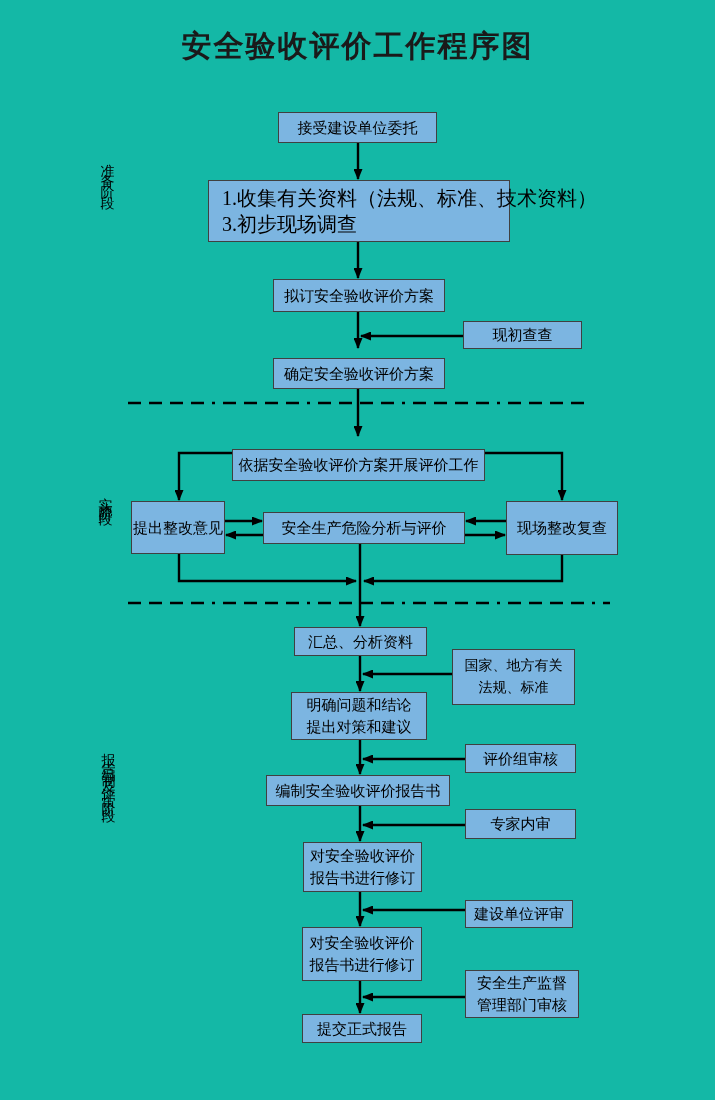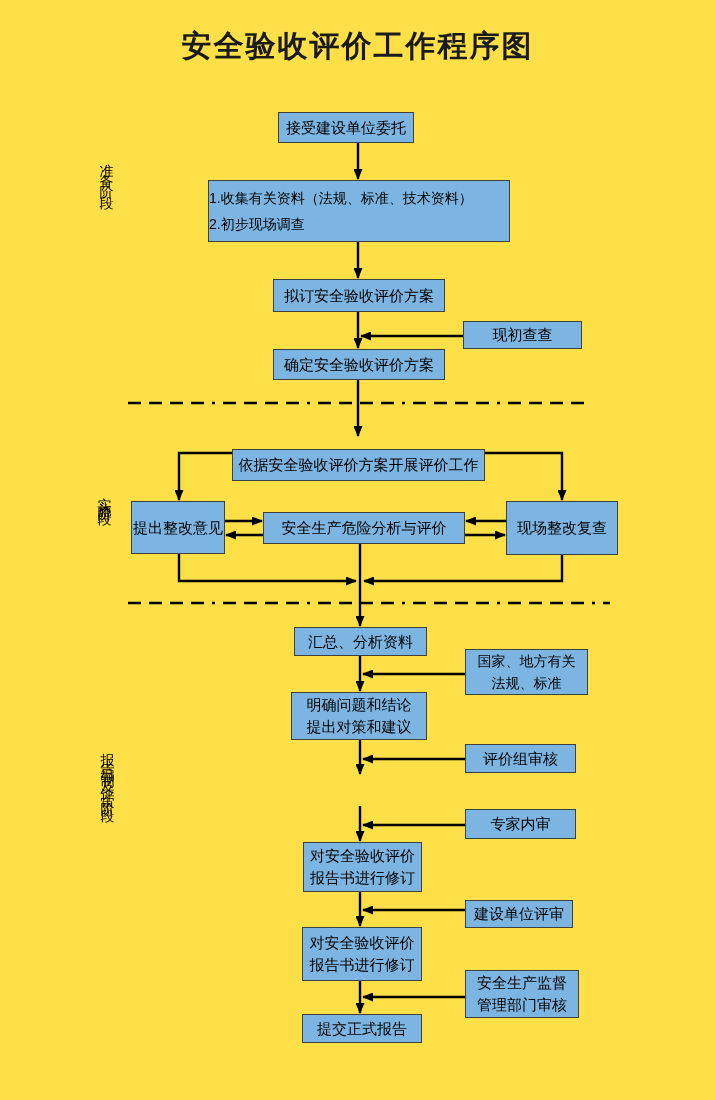--- a/index.html
+++ b/index.html
@@ -1,38 +1,38 @@
 <!DOCTYPE html>
 <html><head>
 <meta charset="utf-8">
 <style>
   html,body{margin:0;padding:0;background:#ffffff;}
   #canvas{
     position:relative;
     width:715px;height:1100px;
-    background:#fde047;
-    font-family:Liberation Sans, sans-serif;
+    background:#14b8a6;
+    font-family:Liberation Serif, serif;
     color:#000;
     overflow:hidden;
   }
   #connectors{position:absolute;left:0;top:0;width:715px;height:1100px;}
   .page-title{
     position:absolute;left:0;top:26px;width:715px;
     text-align:center;font-size:30px;font-weight:bold;color:#1a1a1a;
     letter-spacing:2px;
   }
   .node{
     position:absolute;box-sizing:border-box;
     background:#7CB5E1;border:1px solid #404040;
     display:flex;flex-direction:column;align-items:center;justify-content:center;
     font-size:15px;line-height:22px;color:#000;
     white-space:nowrap;
   }
   .node.small{font-size:14px;}
-  .node.left-align{align-items:flex-start;font-size:14px;line-height:26px;}
+  .node.left-align{align-items:flex-start;padding-left:13px;font-size:20px;line-height:26px;}
   .stage-label{
     position:absolute;
     writing-mode:vertical-rl;text-orientation:upright;
     font-size:14px;color:#000;white-space:nowrap;
   }
   .ls-prep{letter-spacing:11px;}
   .ls-impl{letter-spacing:5px;}
   .ls-report{letter-spacing:7px;}
 </style>
 </head>
@@ -79,38 +79,38 @@
       <line x1="465" y1="997" x2="363" y2="997" marker-end="url(#ah)"></line>
     </g>
   </svg>
 
   <div class="page-title">安全验收评价工作程序图</div>
 
   <div class="stage-label ls-prep" style="left:98px;top:152px;">准备阶段</div>
   <div class="stage-label ls-impl" style="left:96px;top:486px;">实施阶段</div>
   <div class="stage-label ls-report" style="left:99px;top:742px;">报告编制及评审阶段</div>
 
-  <div class="node" style="left:278px;top:112px;width:136px;height:31px;">
+  <div class="node" style="left:278px;top:112px;width:159px;height:31px;">
     <span>接受建设单位委托</span>
   </div>
 
   <div class="node left-align" style="left:208px;top:180px;width:302px;height:62px;">
     <span>1.收集有关资料（法规、标准、技术资料）</span>
-    <span>2.初步现场调查</span>
+    <span>3.初步现场调查</span>
   </div>
 
   <div class="node" style="left:463px;top:321px;width:119px;height:28px;">
     <span>现初查查</span>
   </div>
 
   <div class="node" style="left:273px;top:279px;width:172px;height:33px;">
     <span>拟订安全验收评价方案</span>
   </div>
 
-  <div class="node" style="left:273px;top:349px;width:172px;height:31px;">
+  <div class="node" style="left:273px;top:358px;width:172px;height:31px;">
     <span>确定安全验收评价方案</span>
   </div>
 
   <div class="node" style="left:232px;top:437px;width:253px;height:32px;margin-top:12px;">
     <span>依据安全验收评价方案开展评价工作</span>
   </div>
 
   <div class="node" style="left:131px;top:501px;width:94px;height:53px;">
     <span>提出整改意见</span>
   </div>
@@ -120,34 +120,37 @@
   </div>
 
   <div class="node" style="left:506px;top:501px;width:112px;height:54px;">
     <span>现场整改复查</span>
   </div>
 
   <div class="node" style="left:294px;top:627px;width:133px;height:29px;">
     <span>汇总、分析资料</span>
   </div>
 
-  <div class="node small" style="left:465px;top:649px;width:123px;height:46px;">
+  <div class="node small" style="left:452px;top:649px;width:123px;height:56px;">
     <span>国家、地方有关</span>
     <span>法规、标准</span>
   </div>
 
   <div class="node" style="left:291px;top:692px;width:136px;height:48px;">
     <span>明确问题和结论</span>
     <span>提出对策和建议</span>
   </div>
 
   <div class="node" style="left:465px;top:744px;width:111px;height:29px;">
     <span>评价组审核</span>
   </div>
 
+  <div class="node" style="left:266px;top:775px;width:184px;height:31px;">
+    <span>编制安全验收评价报告书</span>
+  </div>
 
   <div class="node" style="left:465px;top:809px;width:111px;height:30px;">
     <span>专家内审</span>
   </div>
 
   <div class="node" style="left:303px;top:842px;width:119px;height:50px;">
     <span>对安全验收评价</span>
     <span>报告书进行修订</span>
   </div>
 

